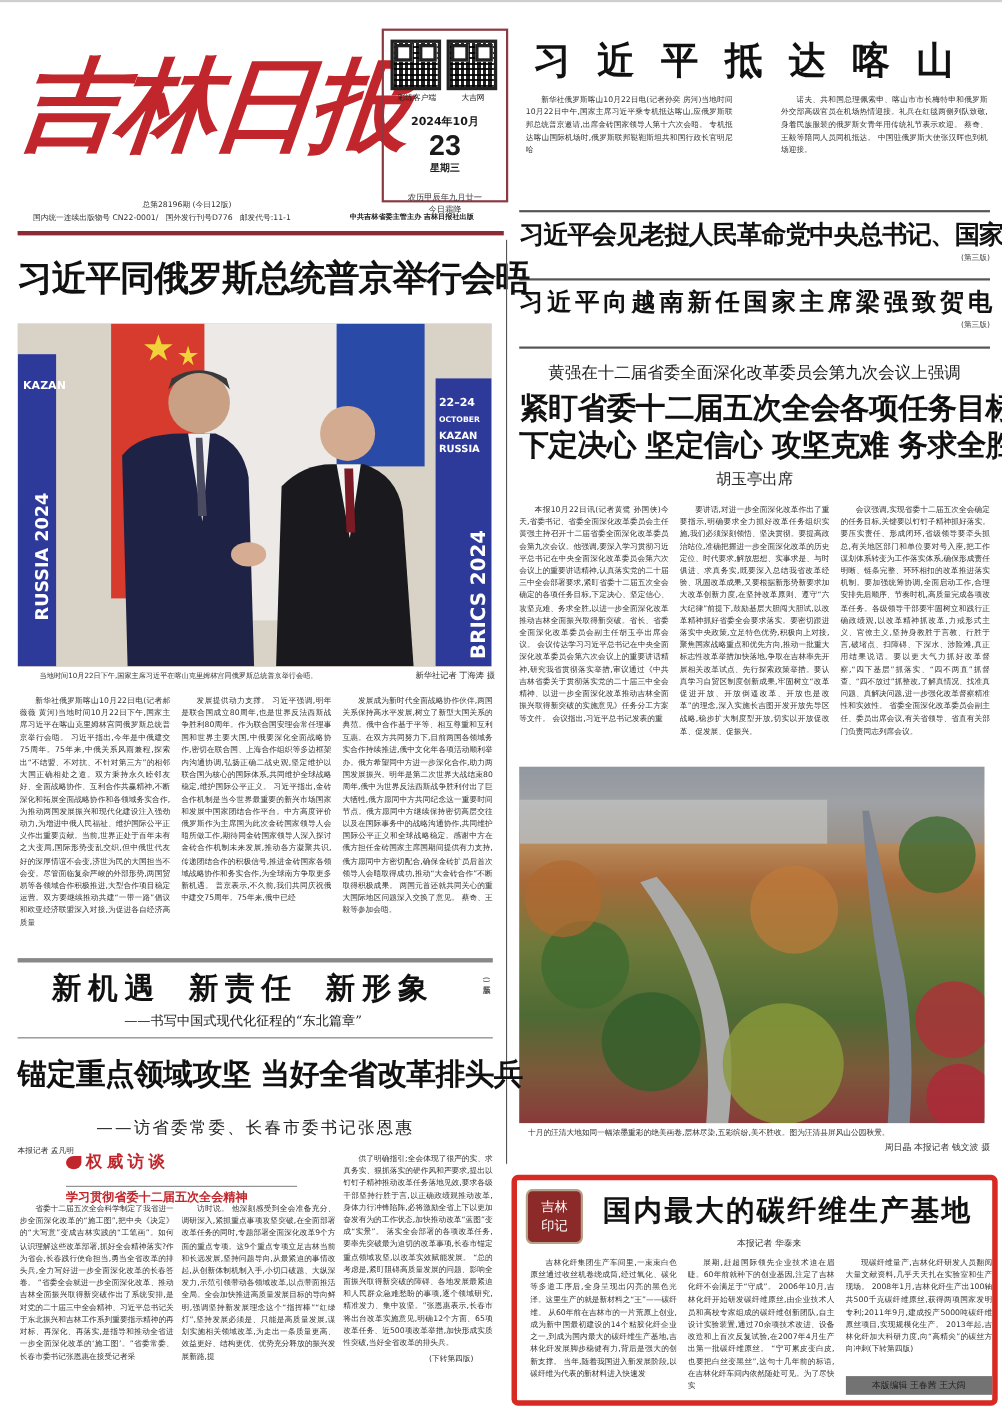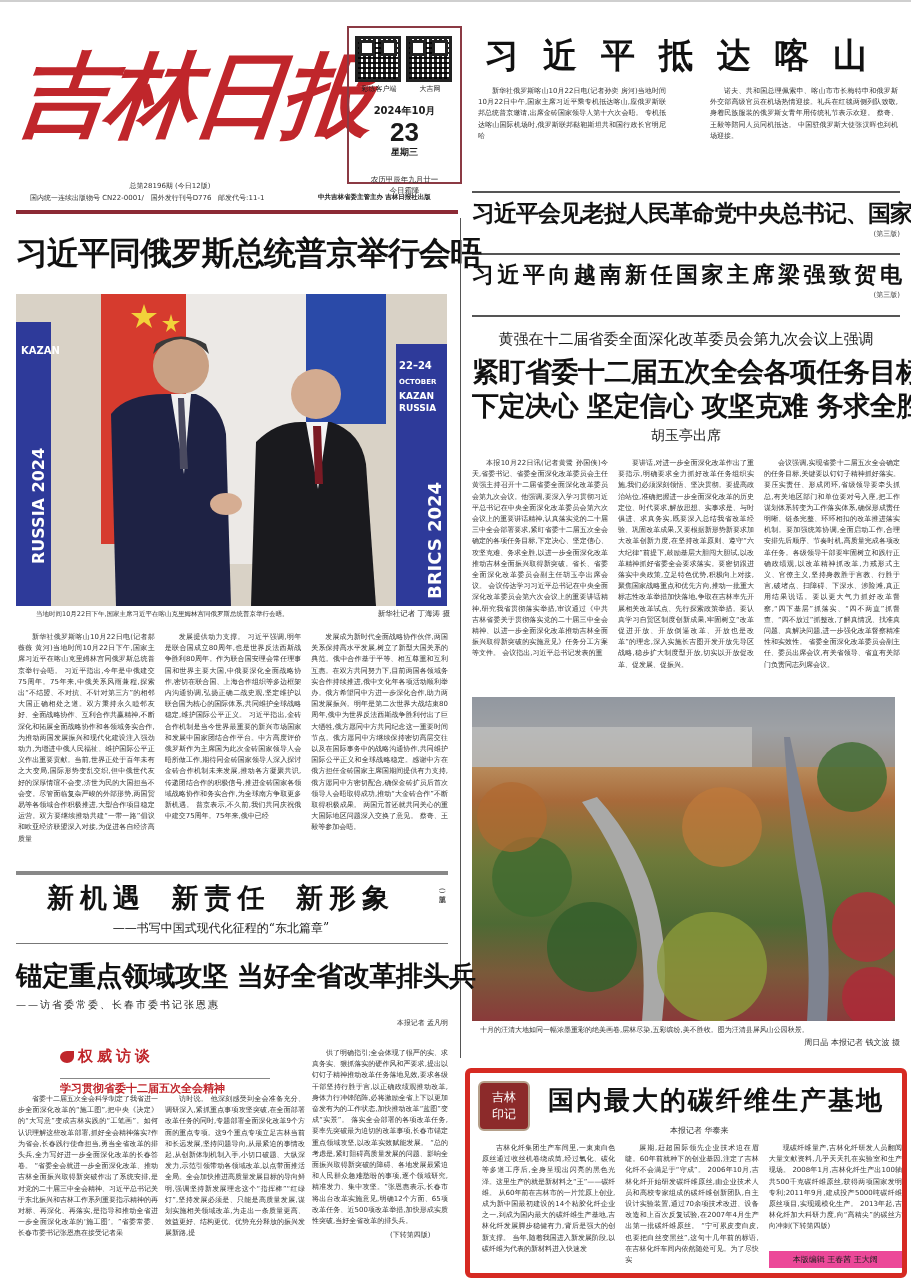--- a/index.html
+++ b/index.html
@@ -35,21 +35,21 @@
   .cols3{display:flex;gap:10px;}
   .cols3 > div{flex:1;}
   .hr{background:#555;height:1.5px;}
   .hr-thin{background:#777;height:1px;}
   .page-ref{font-size:7px;color:#444;text-align:right;}
   .vline{width:1px;background:#555;}
   .photo{overflow:hidden;}
   .photo-xi{background:linear-gradient(180deg,#d8d2c8 0%,#cfc6b8 100%);position:relative;}
   .caption{font-size:7px;color:#333;}
   .redbox{left:465px;top:1068px;width:442px;height:210px;border:5px solid #d62a22;border-radius:6px;}
-  .credit-box{background:#ec4899;font-size:8px;text-align:center;padding:3px 0;color:#222;}
+  .credit-box{background:#737373;font-size:8px;text-align:center;padding:3px 0;color:#222;}
 </style>
 </head>
 <body>
 
 <div class="topbar"></div>
 
 <div class="abs mast">
   <div class="mast-title">吉林日报</div>
 </div>
 <div class="abs issue">
@@ -220,22 +220,22 @@
 
 <div class="abs" style="left:16px;top:880px;width:410px;">
   <div class="big-serif" style="font-size:27px;text-align:center;letter-spacing:6px;white-space:nowrap;word-spacing:10px;">新机遇 新责任 新形象</div>
   <div style="font-family:'DejaVu Serif',serif;font-size:12px;text-align:center;margin-top:4px;color:#222;">——书写中国式现代化征程的“东北篇章”</div>
 </div>
 <div class="abs" style="left:434px;top:888px;width:12px;font-size:7px;line-height:9px;writing-mode:vertical-rl;color:#444;">(第三版)</div>
 <div class="abs hr-thin" style="left:16px;top:943px;width:432px;"></div>
 
 <div class="abs" style="left:16px;top:958px;width:432px;">
   <div class="big-serif" style="font-size:27px;text-align:center;white-space:nowrap;letter-spacing:-0.5px;">锚定重点领域攻坚 当好全省改革排头兵</div>
-  <div style="font-family:'DejaVu Serif',serif;font-size:10px;margin-top:4px;letter-spacing:2px;color:#222;">——访省委常委、长春市委书记张恩惠</div>
-  <div style="font-family:'DejaVu Serif',serif;font-size:7px;text-align:right;margin-top:6px;color:#333;">本报记者 孟凡明</div>
+  <div style="font-family:'DejaVu Serif',serif;font-size:15px;text-align:center;margin-top:22px;letter-spacing:2px;color:#222;">——访省委常委、长春市委书记张恩惠</div>
+  <div style="font-family:'DejaVu Serif',serif;font-size:7px;text-align:left;margin-top:6px;color:#333;">本报记者 孟凡明</div>
 </div>
 
 <div class="abs" style="left:60px;top:1047px;width:210px;">
   <div style="display:flex;align-items:center;border-bottom:1px solid #888;padding-bottom:12px;">
     <span style="display:inline-block;width:14px;height:12px;background:#c0262b;border-radius:50% 0 50% 50%;margin-right:4px;"></span>
     <span style="font-size:15px;font-weight:bold;color:#c0262b;letter-spacing:4px;">权威访谈</span>
   </div>
   <div style="font-size:11px;font-weight:bold;color:#c0262b;margin-top:2px;">学习贯彻省委十二届五次全会精神</div>
 </div>
 

